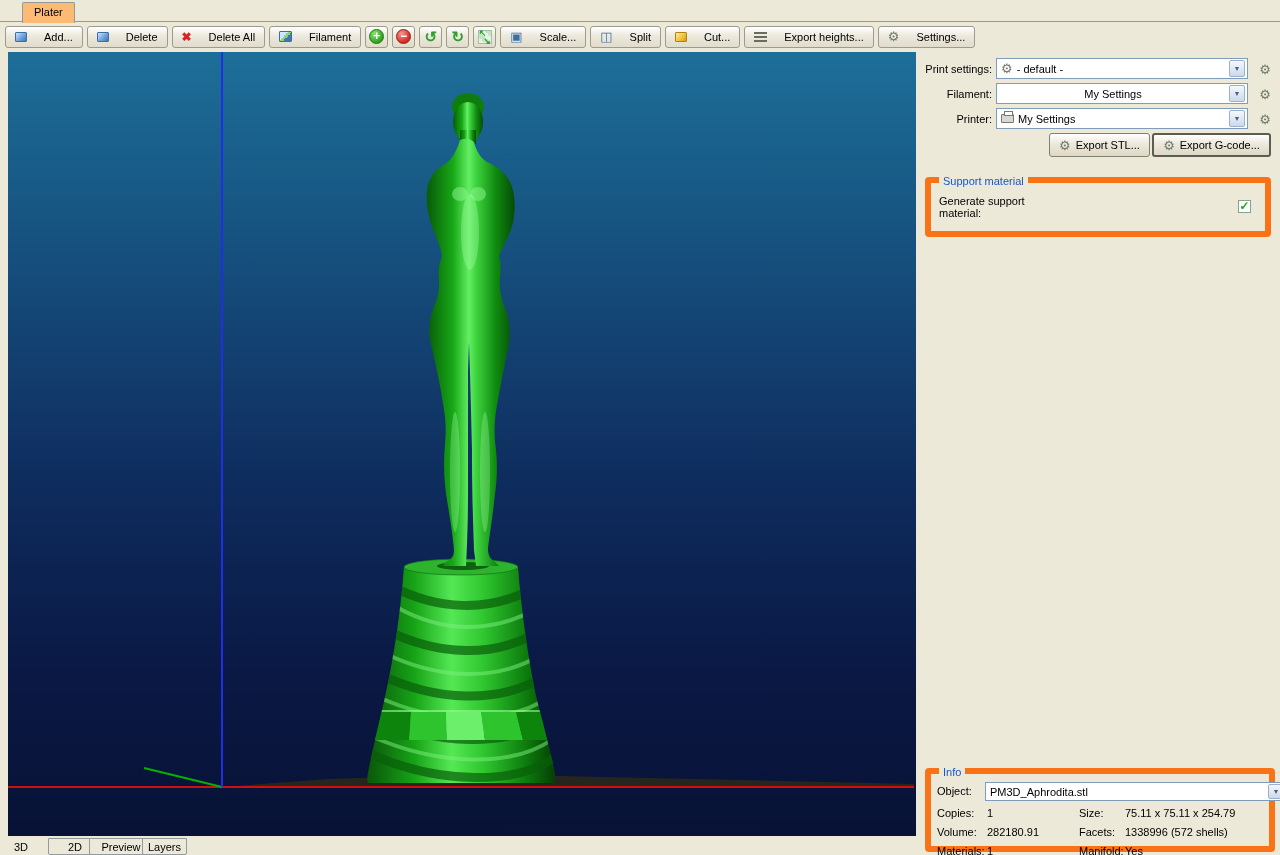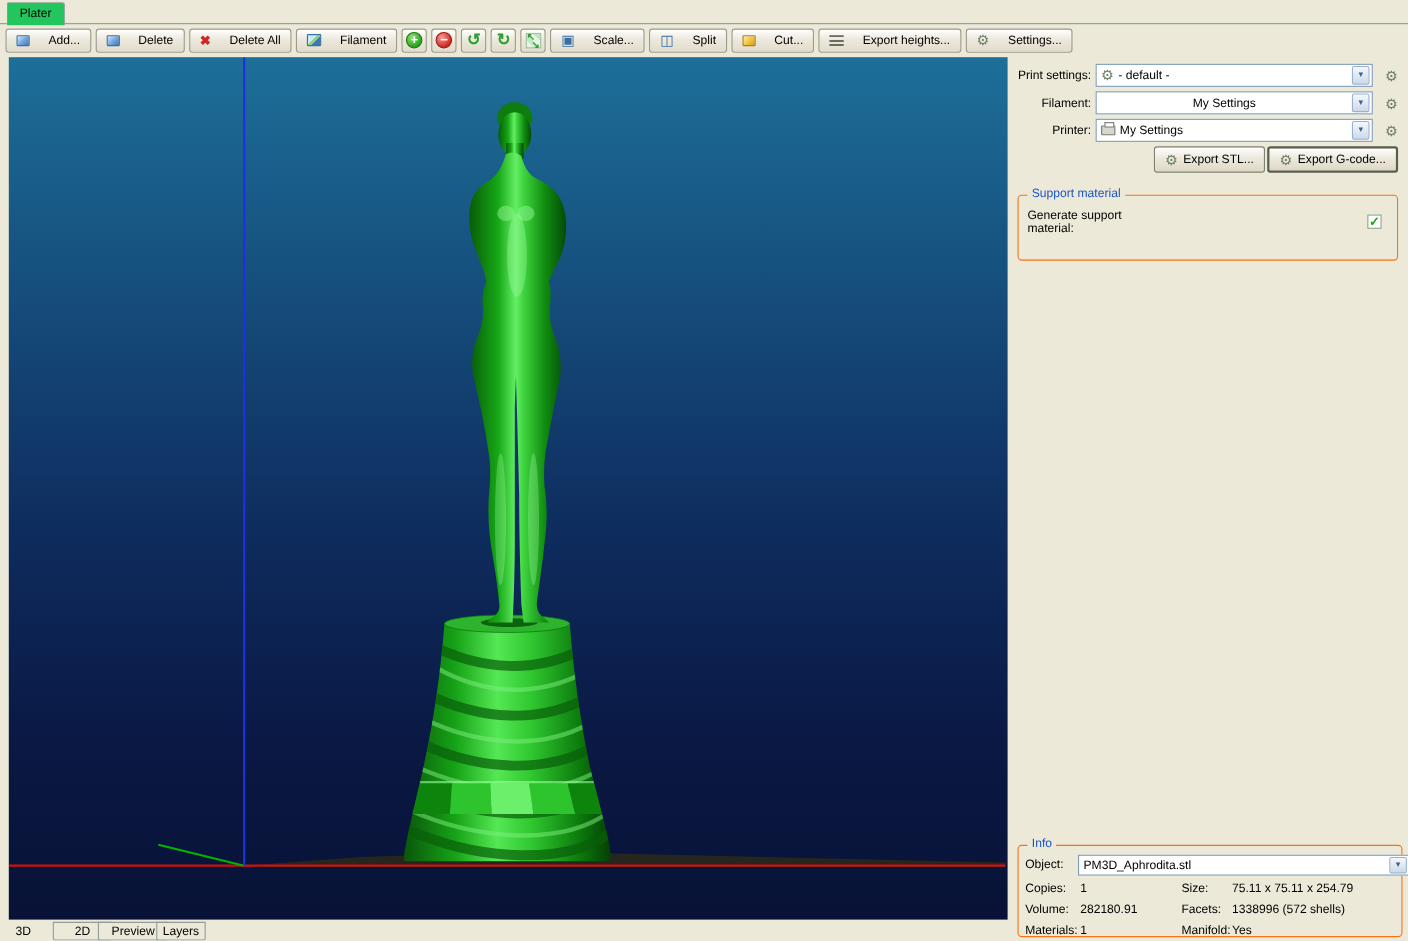--- a/index.html
+++ b/index.html
@@ -8,22 +8,22 @@
     position: relative;
     background: #ece9d8;
     font: 11px "Liberation Sans", sans-serif;
     color: #000;
     overflow: hidden;
   }
 
   
   .tabrow { position: absolute; left: 0; top: 0; width: 100%; height: 22px; border-bottom: 1px solid #919b9c; }
   .tab-plater {
-    position: absolute; left: 6px; top: 2px; height: 21px; padding: 3px 11px 0;
-    background: #22c55e; border: 1px solid #919b9c; border-bottom: none;
+    position: absolute; left: 22px; top: 2px; height: 21px; padding: 3px 11px 0;
+    background: #fdba74; border: 1px solid #919b9c; border-bottom: none;
     border-radius: 2px 2px 0 0;
   }
 
   
   .toolbar { position: absolute; left: 5px; top: 25px; height: 23px; display: flex; align-items: center; gap: 4px; }
   .tbtn {
     height: 22px; display: inline-flex; align-items: center; gap: 17px; padding: 0 9px;
     background: linear-gradient(#ffffff, #ece8dc 45%, #e1dccb);
     border: 1px solid #9c9c8e; border-radius: 3px; cursor: pointer; white-space: nowrap;
   }
@@ -75,21 +75,21 @@
   .btn {
     position: absolute; height: 24px; display: flex; align-items: center; justify-content: center; gap: 5px;
     background: linear-gradient(#ffffff, #ece8dc 45%, #ded8c5);
     border: 1px solid #7f8272; border-radius: 3px; cursor: pointer; white-space: nowrap;
   }
   .ic-printer { width: 13px; height: 9px; background: #d8d8d0; border: 1px solid #777;
                 border-radius: 1px; position: relative; flex: none; }
   .ic-printer:before { content: ""; position: absolute; left: 2px; top: -4px; width: 7px; height: 3px;
                        background: #fff; border: 1px solid #777; }
 
-  .groupbox { position: absolute; border: 1px solid #f97316; border-radius: 4px; }
+  .groupbox { position: absolute; border: 6px solid #f97316; border-radius: 4px; }
   .gtitle { position: absolute; top: -8px; left: 8px; background: #ece9d8; padding: 0 4px; color: #1a55c8; }
   .checkbox { position: absolute; width: 13px; height: 13px; background: #fff; border: 1px solid #88a488;
               color: #1fa11f; font-size: 12px; font-weight: bold; line-height: 11px; text-align: center;
               cursor: pointer; }
 
   .info-cell { position: absolute; white-space: nowrap; }
 
   
   .vtab-current { position: absolute; left: 14px; top: 841px; }
   .vtab { position: absolute; top: 838px; height: 17px; border: 1px solid #919b9c; background: #ece9d8;

